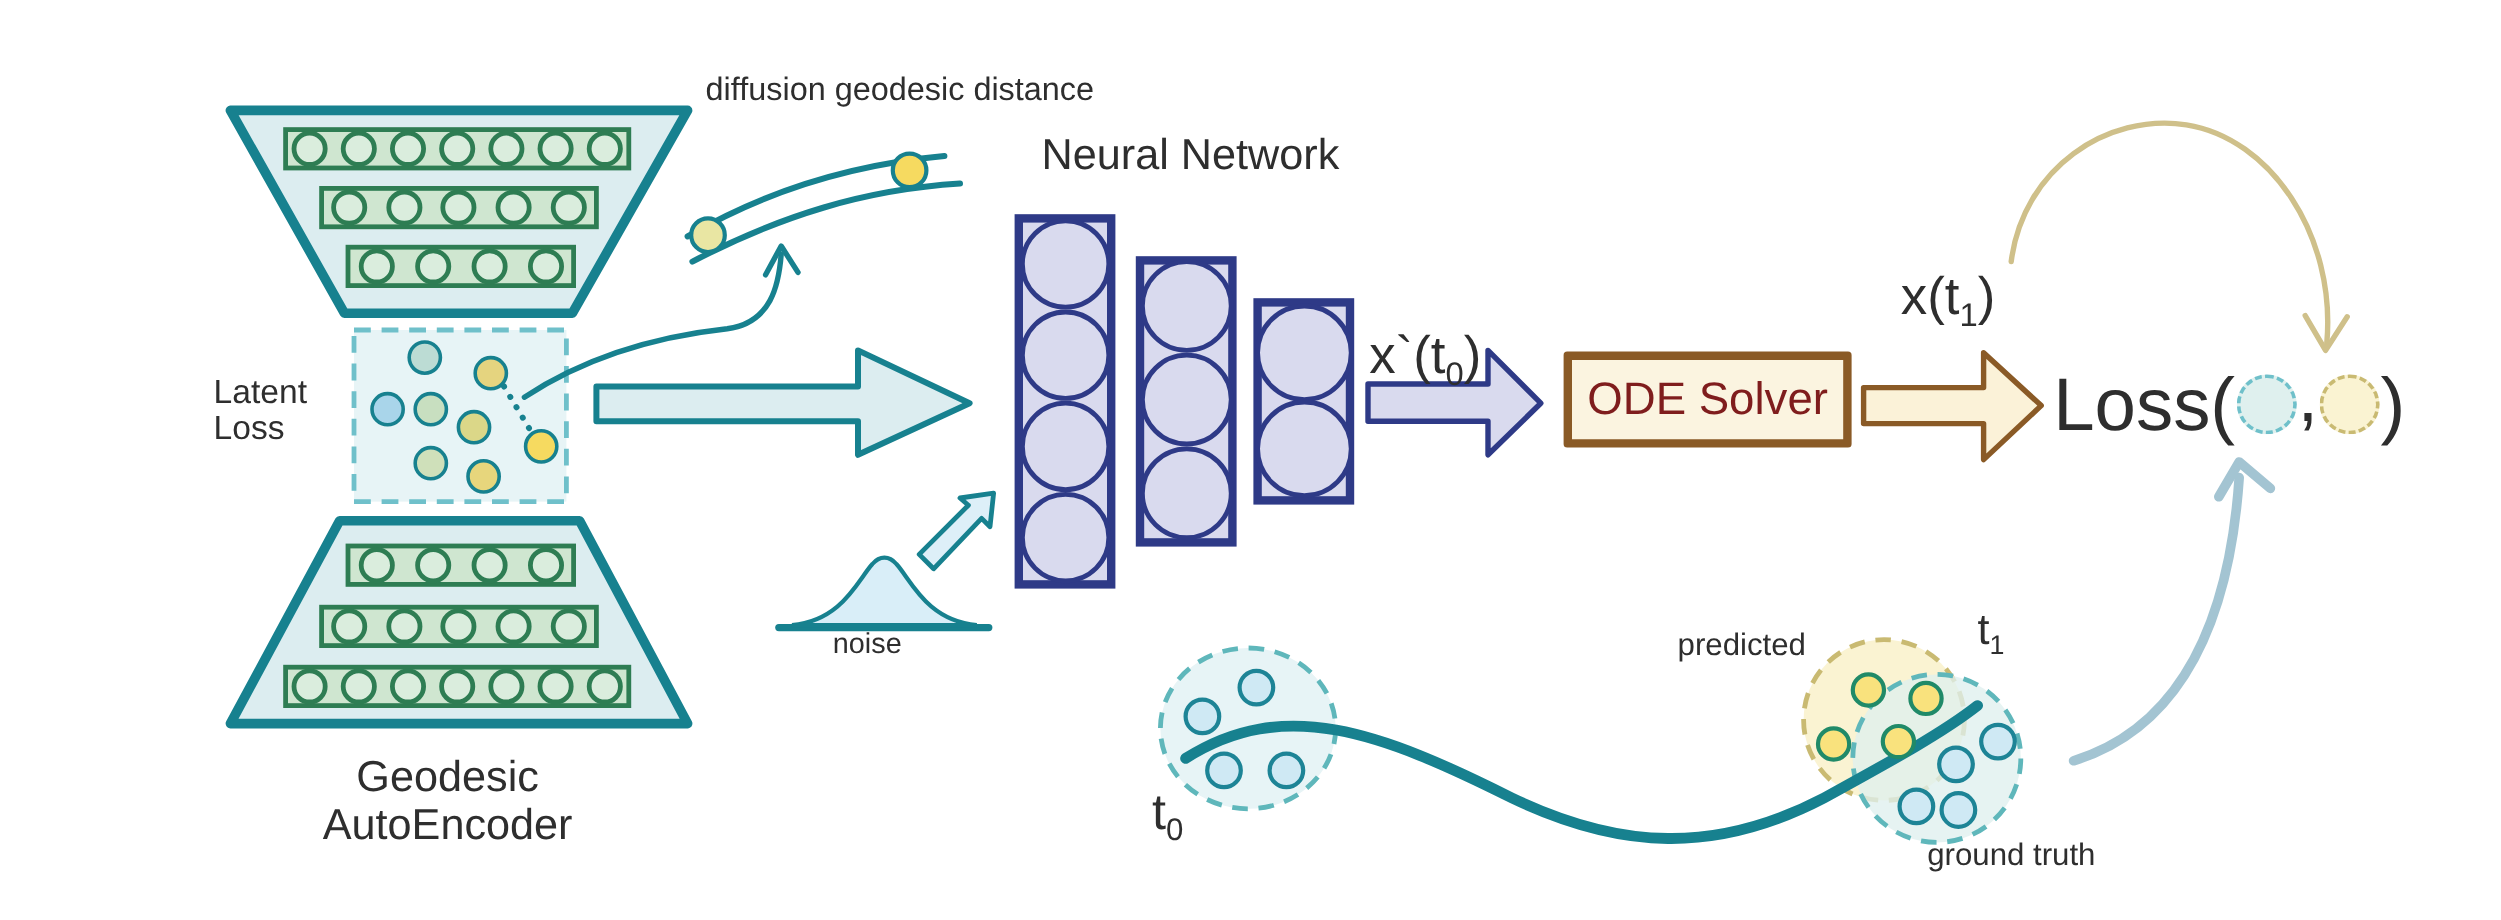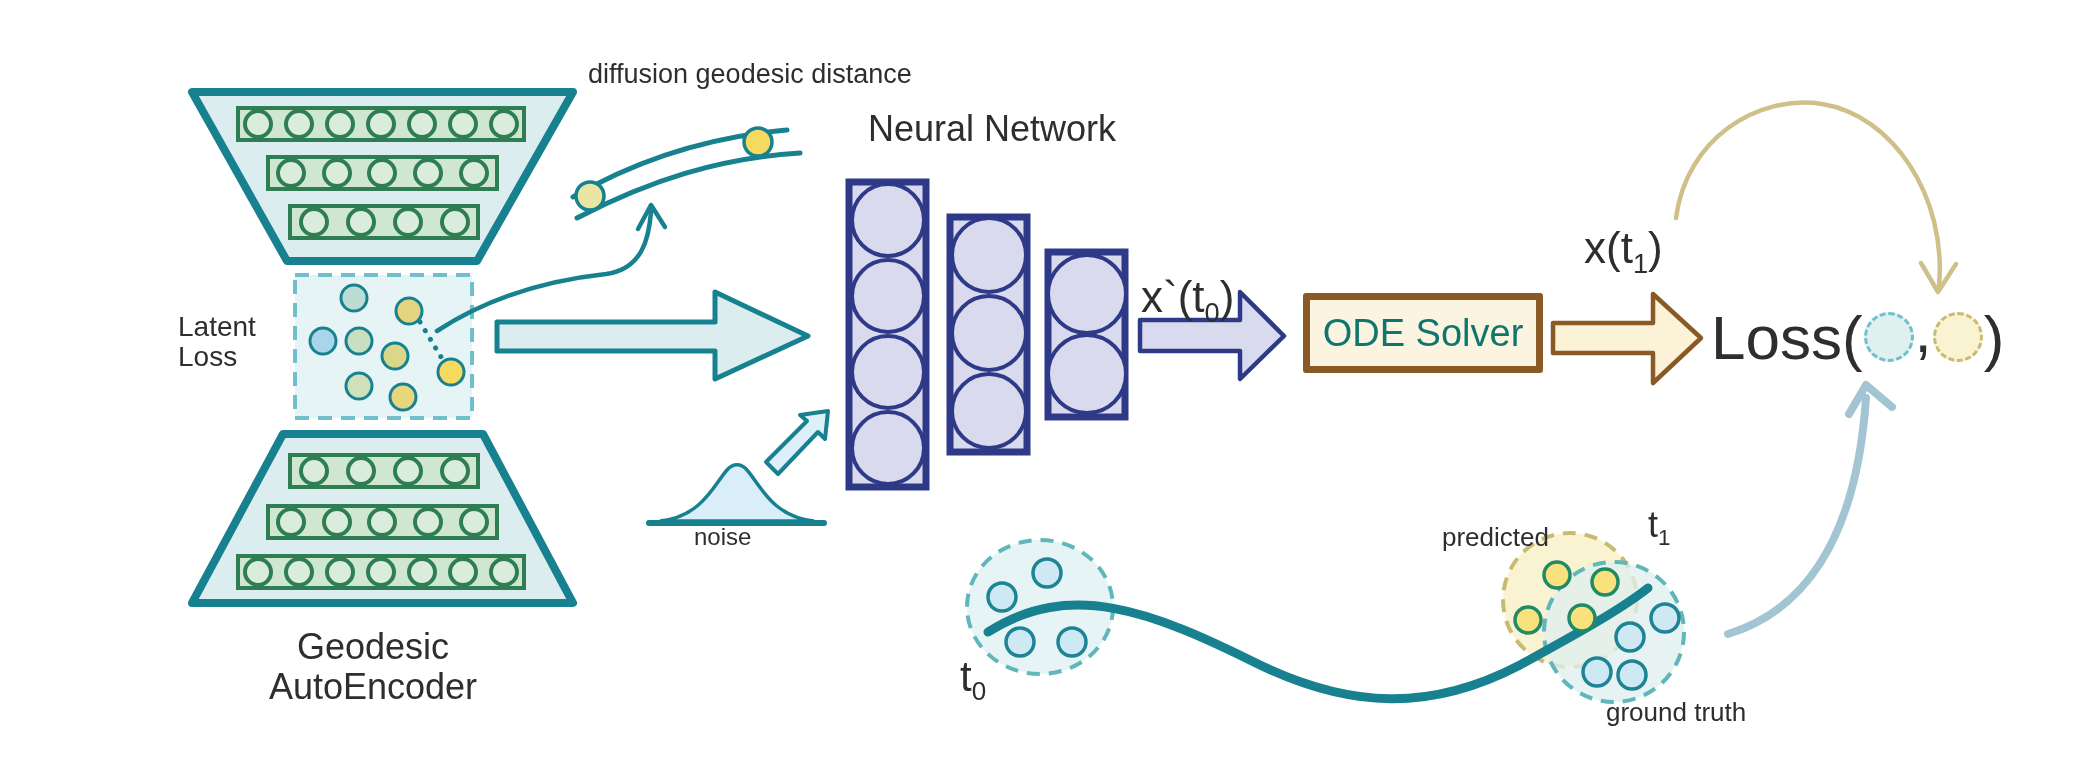--- a/index.html
+++ b/index.html
@@ -19,21 +19,21 @@
   }
   .lbl sub{font-size:62%;line-height:0;}
   .ode-box{
     position:absolute;
     left:1303px;top:293px;width:240px;height:80px;
     box-sizing:border-box;
     border:7px solid var(--brown,#8a5a26);
     background:var(--cream,#fbf4e0);
     border-radius:3px;
     display:flex;align-items:center;justify-content:center;
-    font-size:38px;color:#0f766e;
+    font-size:38px;color:#7f1d1d;
   }
   .loss-row{
     position:absolute;
     left:1711px;top:306px;height:62px;
     display:flex;align-items:center;
     font-size:62px;color:var(--text,#2e2e2e);
   }
   .blob{
     display:inline-block;
     width:50px;height:50px;border-radius:50%;
@@ -239,21 +239,21 @@
   </div>
 
   <div class="loss-row">
     <span>Loss(</span>
     <span class="blob cyan"></span>
     <span class="loss-comma">,</span>
     <span class="blob gold"></span>
     <span>)</span>
   </div>
 
-  <div class="lbl" style="left:1398px;top:523px;font-size:26px;margin-left:44px;">predicted</div>
+  <div class="lbl" style="left:1398px;top:523px;font-size:26px;">predicted</div>
 
   <div class="lbl" style="left:1648px;top:506px;font-size:36px;">
     <span>t</span><sub>1</sub>
   </div>
 
   <div class="lbl" style="left:960px;top:654px;font-size:42px;">
     <span>t</span><sub>0</sub>
   </div>
 
   <div class="lbl" style="left:1606px;top:698px;font-size:26px;">ground truth</div>

